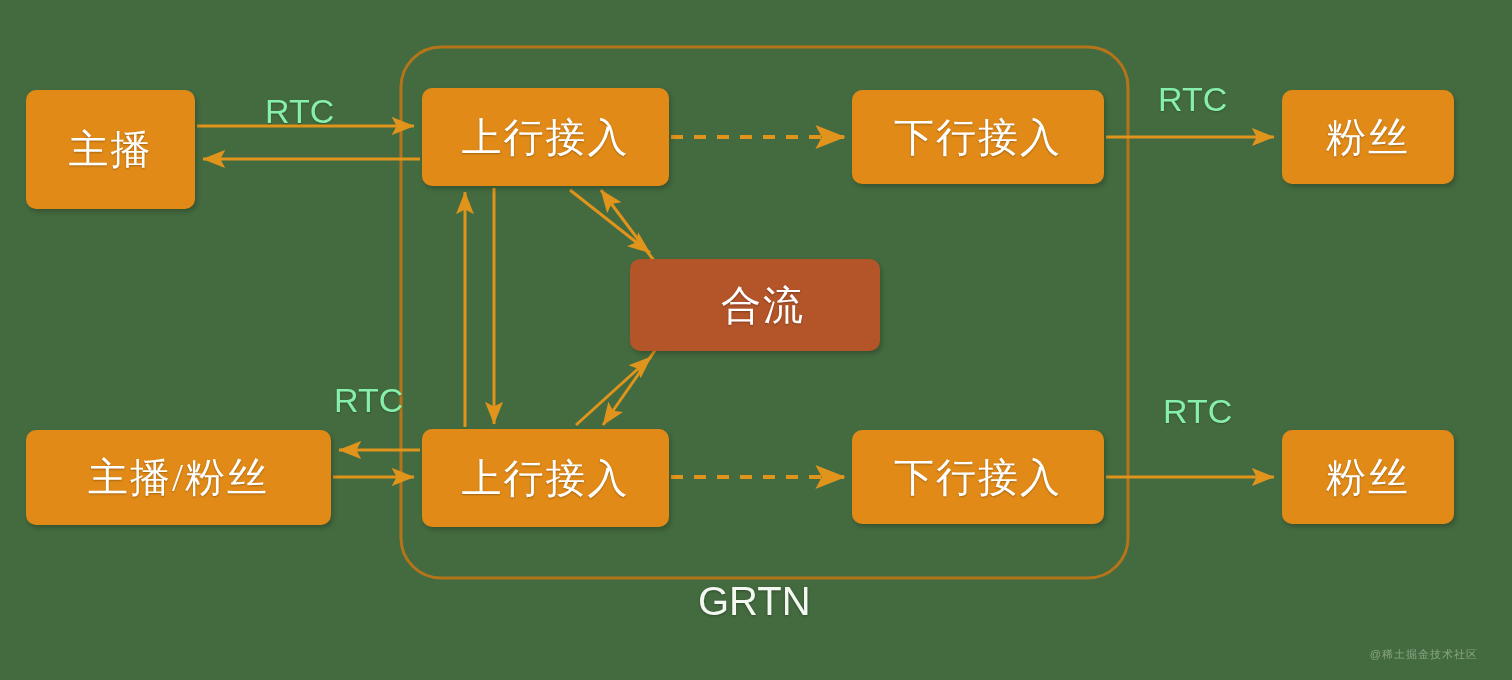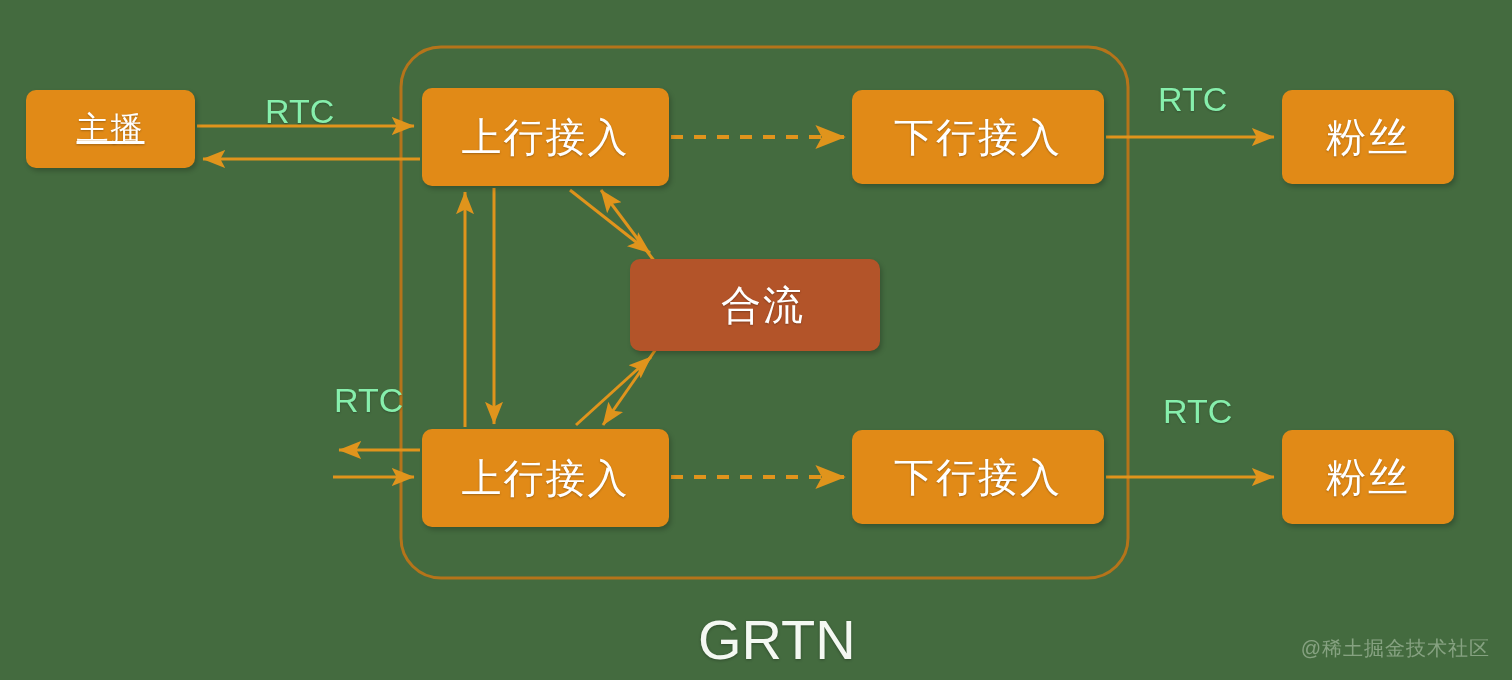--- a/index.html
+++ b/index.html
@@ -52,25 +52,25 @@
   #grtn-label {
     position: absolute;
     color: #f4f8f2;
     font-family: "Liberation Sans", "DejaVu Sans", sans-serif;
     white-space: nowrap;
     text-shadow: 0 1px 3px rgba(0,0,0,0.3);
     user-select: none;
   }
   #watermark {
     position: absolute;
-    right: 22px;
+    right: 34px;
     bottom: 18px;
     color: rgba(226,238,222,0.42);
     font-family: "Liberation Sans", "DejaVu Sans", sans-serif;
-    font-size: 20px;
+    font-size: 11px;
     letter-spacing: 1px;
     white-space: nowrap;
     user-select: none;
   }
 </style>
 </head>
 <body>
 
 <div id="stage">
 
@@ -116,55 +116,58 @@
     <line x1="570" y1="190" x2="650" y2="253" stroke="#e0941c" stroke-width="3" marker-end="url(#ah)"></line>
      uplink-top (arrow up-left) --&gt;
     <line x1="655" y1="262" x2="601" y2="190" stroke="#e0941c" stroke-width="3" marker-end="url(#ah)"></line>
 
      merge (arrow up-right) --&gt;
     <line x1="576" y1="425" x2="651" y2="357" stroke="#e0941c" stroke-width="3" marker-end="url(#ah)"></line>
      uplink-bottom (arrow down-left) --&gt;
     <line x1="656" y1="349" x2="603" y2="425" stroke="#e0941c" stroke-width="3" marker-end="url(#ah)"></line>
   </svg>
 
-  <div class="node orange" style="left:26px; top:90px; width:169px; height:78px; font-size:32px;text-decoration:underline;">
+  <div class="node orange" style="left:26px; top:90px; width:169px; height:119px; font-size:40px;">
     <span>主播</span>
   </div>
 
   <div class="node orange" style="left:422px; top:88px; width:247px; height:98px; font-size:40px;">
     <span>上行接入</span>
   </div>
 
   <div class="node orange" style="left:852px; top:90px; width:252px; height:94px; font-size:40px;">
     <span>下行接入</span>
   </div>
 
   <div class="node orange" style="left:1282px; top:90px; width:172px; height:94px; font-size:40px;">
     <span>粉丝</span>
   </div>
 
   <div class="node brown" style="left:630px; top:259px; width:250px; height:92px; font-size:40px;padding-left:16px;">
     <span>合流</span>
   </div>
 
+  <div class="node orange" style="left:26px; top:430px; width:305px; height:95px; font-size:40px;">
+    <span>主播/粉丝</span>
+  </div>
 
   <div class="node orange" style="left:422px; top:429px; width:247px; height:98px; font-size:40px;">
     <span>上行接入</span>
   </div>
 
   <div class="node orange" style="left:852px; top:430px; width:252px; height:94px; font-size:40px;">
     <span>下行接入</span>
   </div>
 
   <div class="node orange" style="left:1282px; top:430px; width:172px; height:94px; font-size:40px;">
     <span>粉丝</span>
   </div>
 
   <div class="edge-label" style="left:265px; top:92px; font-size:34px;">RTC</div>
   <div class="edge-label" style="left:1158px; top:80px; font-size:34px;">RTC</div>
   <div class="edge-label" style="left:334px; top:381px; font-size:34px;">RTC</div>
   <div class="edge-label" style="left:1163px; top:392px; font-size:34px;">RTC</div>
 
-  <div id="grtn-label" style="left:698px; top:607px; font-size:56px;">GRTN</div>
+  <div id="grtn-label" style="left:698px; top:579px; font-size:40px;">GRTN</div>
 
   <div id="watermark">@稀土掘金技术社区</div>
 
 </div>
 
 </body></html>

